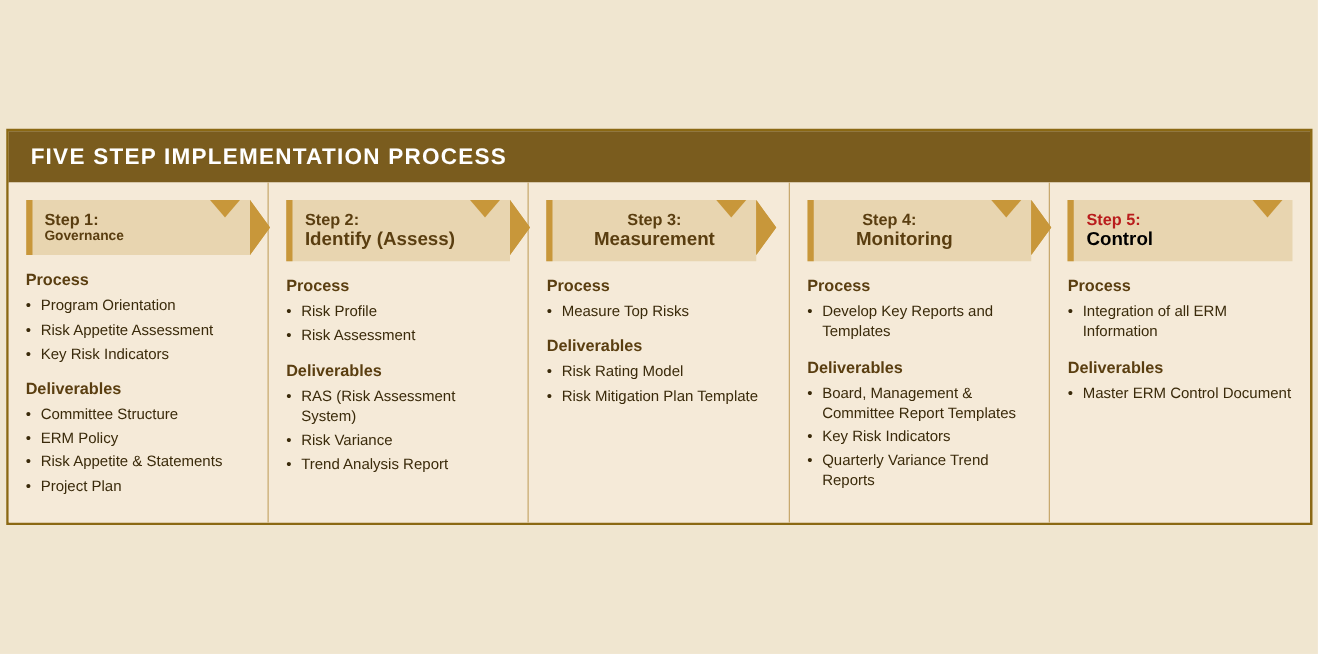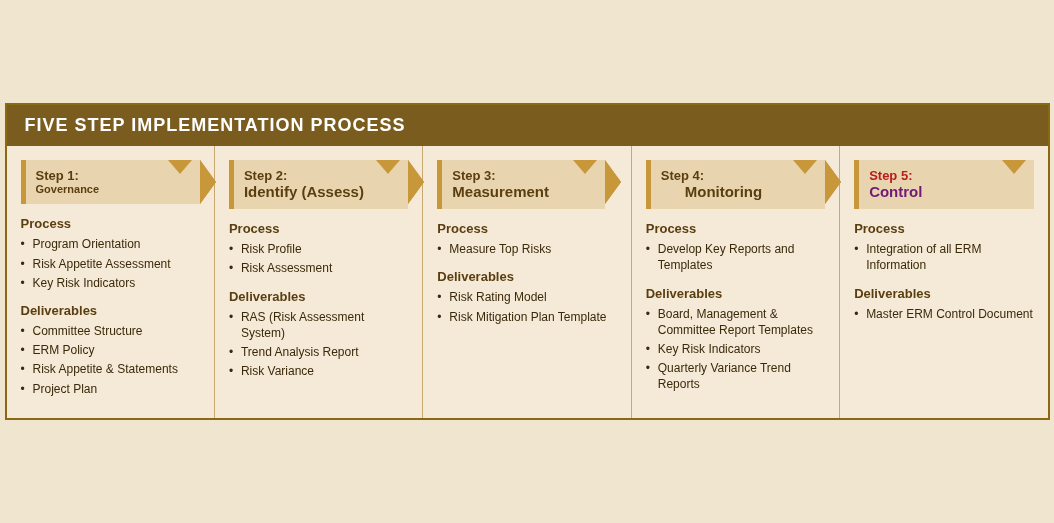--- a/index.html
+++ b/index.html
@@ -140,64 +140,64 @@
           <div style="position: absolute; right: -16px; top: 0px; width: 0px; height: 0px; border-top: 22px solid transparent; border-bottom: 22px solid transparent; border-left: 16px solid rgb(200, 151, 58); z-index: 5;"></div>
         </div>
         <div class="section-label">Process</div>
         <ul class="bullet-list">
           <li>Risk Profile</li>
           <li>Risk Assessment</li>
         </ul>
         <div class="section-label">Deliverables</div>
         <ul class="bullet-list">
           <li>RAS (Risk Assessment System)</li>
+          <li>Risk Variance</li>
           <li>Trend Analysis Report</li>
-          <li>Risk Variance</li>
-        </ul>
-      </div>
-      <div class="step-col">
-        <div class="step-header-wrapper" style="position: relative; background: rgb(232, 213, 176); padding: 8px 10px; margin-bottom: 10px; border-left: 5px solid rgb(200, 151, 58); margin-right: 12px;">
+        </ul>
+      </div>
+      <div class="step-col">
+        <div class="step-header-wrapper" style="position: relative; background: rgb(232, 213, 176); padding: 8px 10px; margin-bottom: 10px; border-left: 5px solid rgb(200, 151, 58); margin-right: 12px; text-align: center;">
           <div style="position: absolute; top: 0px; right: 8px; width: 0px; height: 0px; border-left: 12px solid transparent; border-right: 12px solid transparent; border-top: 14px solid rgb(200, 151, 58);"></div>
           <div style="font-size: 13px; font-weight: bold; color: rgb(90, 62, 16);">Step 3:</div>
           <div style="font-size: 15px; font-weight: bold; color: rgb(90, 62, 16); line-height: 1.2;">Measurement</div>
           <div style="position: absolute; right: -16px; top: 0px; width: 0px; height: 0px; border-top: 22px solid transparent; border-bottom: 22px solid transparent; border-left: 16px solid rgb(200, 151, 58); z-index: 5;"></div>
         </div>
         <div class="section-label">Process</div>
         <ul class="bullet-list">
           <li>Measure Top Risks</li>
         </ul>
         <div class="section-label">Deliverables</div>
         <ul class="bullet-list">
           <li>Risk Rating Model</li>
           <li>Risk Mitigation Plan Template</li>
         </ul>
       </div>
       <div class="step-col">
         <div class="step-header-wrapper" style="position: relative; background: rgb(232, 213, 176); padding: 8px 10px; margin-bottom: 10px; border-left: 5px solid rgb(200, 151, 58); margin-right: 0px;">
           <div style="position: absolute; top: 0px; right: 8px; width: 0px; height: 0px; border-left: 12px solid transparent; border-right: 12px solid transparent; border-top: 14px solid rgb(200, 151, 58);"></div>
-          <div style="font-size: 13px; font-weight: bold; color: rgb(90, 62, 16);">Step 4:</div>
+          <div style="font-size: 13px; font-weight: bold; color: rgb(90, 62, 16); margin-left: 29px;">Step 4:</div>
           <div style="font-size: 15px; font-weight: bold; color: rgb(90, 62, 16); line-height: 1.2; padding-left: 24px;">Monitoring</div>
           <div style="position: absolute; right: -16px; top: 0px; width: 0px; height: 0px; border-top: 22px solid transparent; border-bottom: 22px solid transparent; border-left: 16px solid rgb(200, 151, 58); z-index: 5;"></div>
         </div>
         <div class="section-label">Process</div>
         <ul class="bullet-list">
           <li>Develop Key Reports and Templates</li>
         </ul>
         <div class="section-label">Deliverables</div>
         <ul class="bullet-list">
           <li>Board, Management &amp; Committee Report Templates</li>
           <li>Key Risk Indicators</li>
           <li>Quarterly Variance Trend Reports</li>
         </ul>
       </div>
       <div class="step-col">
         <div class="step-header-wrapper" style="position: relative; background: rgb(232, 213, 176); padding: 8px 10px; margin-bottom: 10px; border-left: 5px solid rgb(200, 151, 58);">
           <div style="position: absolute; top: 0px; right: 8px; width: 0px; height: 0px; border-left: 12px solid transparent; border-right: 12px solid transparent; border-top: 14px solid rgb(200, 151, 58);"></div>
           <div style="font-size: 13px; font-weight: bold; color: #b91c1c;">Step 5:</div>
-          <div style="font-size: 15px; font-weight: bold; color: #701a75; line-height: 1.2;">Control</div>
+          <div style="font-size: 15px; font-weight: bold; color: #000000; line-height: 1.2;">Control</div>
         </div>
         <div class="section-label">Process</div>
         <ul class="bullet-list">
           <li>Integration of all ERM Information</li>
         </ul>
         <div class="section-label">Deliverables</div>
         <ul class="bullet-list">
           <li>Master ERM Control Document</li>
         </ul>
       </div>

